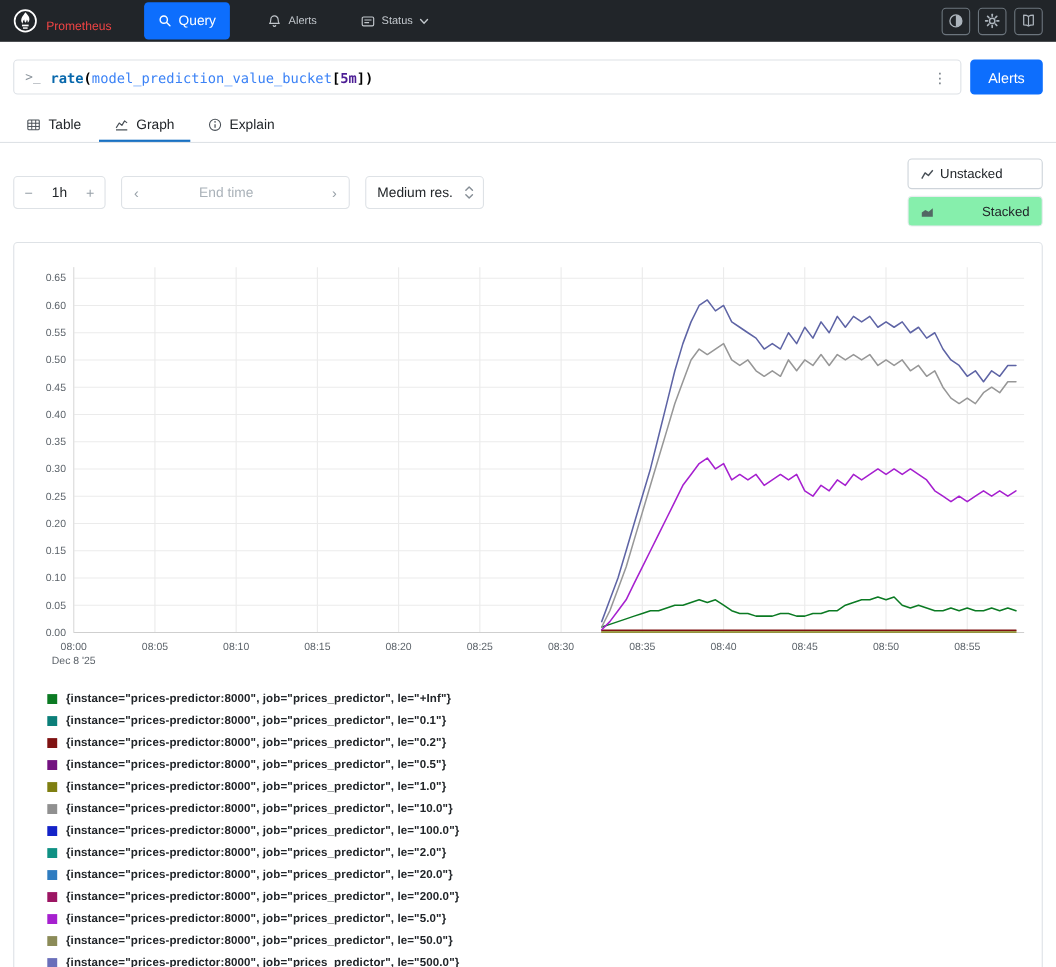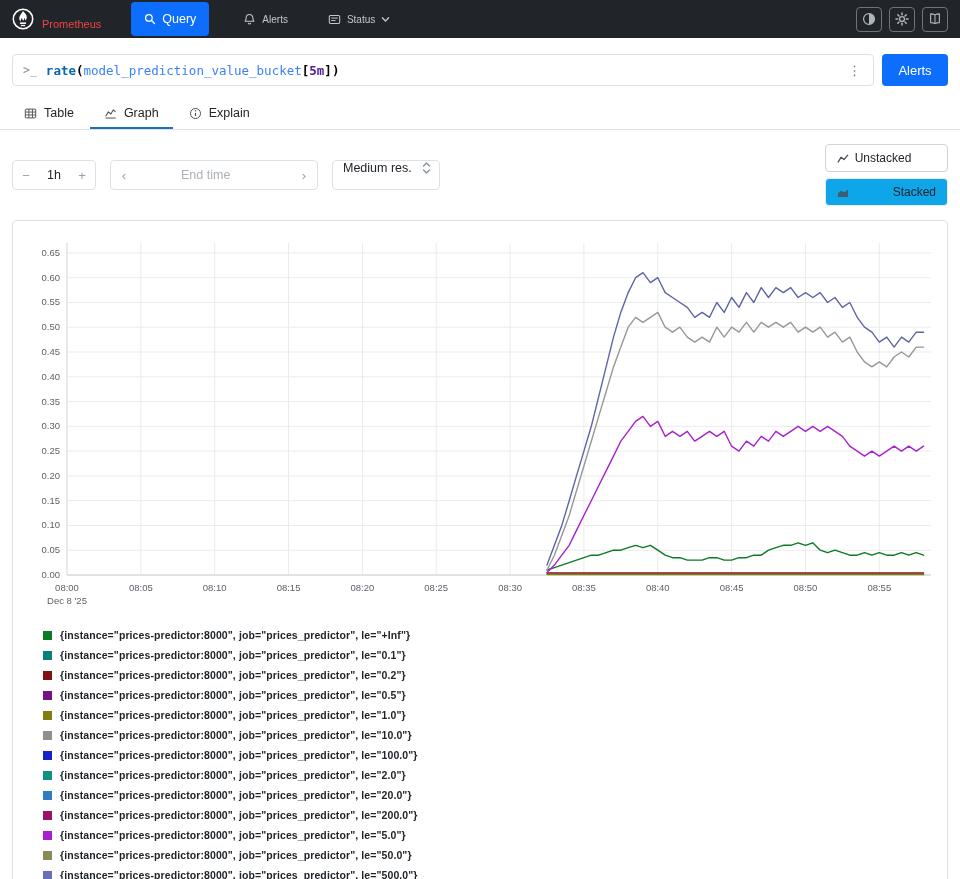--- a/index.html
+++ b/index.html
@@ -66,30 +66,30 @@
     background:none; border:none; color:#98a1a9; width:26px; height:100%;
     font-size:13px; cursor:pointer; font-family:inherit;
   }
   .range-value { width:30px; text-align:center; font-size:12.5px; color:#212529; }
   .endtime-input {
     border:none; outline:none; width:112px; font-size:12.5px; font-family:inherit; color:#212529;margin-left:42px;
   }
   .endtime-input::placeholder { color:#aab2b9; }
   .res-select {
     height:30px; border:1px solid #dee2e6; border-radius:4px; background:#fff;
-    display:flex; justify-content:space-between;
+    display:flex; align-items:center; justify-content:space-between;
     width:108px; padding:0 8px 0 10px; font-size:12.5px; cursor:pointer;
   }
   .stack-toggle { margin-left:auto; display:flex; gap:6px;flex-direction:column; }
   .seg-btn {
     height:28px; border-radius:4px; display:flex; align-items:center; gap:6px;
     padding:0 11px; font-size:12px; font-family:inherit; cursor:pointer; color:#212529;
   }
   .seg-btn.on { background:#fff; border:1px solid #ced4da; }
-  .seg-btn.off { background:#0ea5e9; border:1px solid #e9ecef;gap:44px; }
+  .seg-btn.off { background:#86efac; border:1px solid #e9ecef;gap:44px; }
   .seg-btn .sicon { color:#495057; display:flex; }
   
   .graph-panel {
     margin:0 12px 10px 12px; border:1px solid #dee2e6; border-radius:4px;
     padding:12px 8px 10px 8px;
   }
   #chart { width:916px; height:386px; }
   .legend { margin:10px 0 0 22px; }
   .legend-row { display:flex; align-items:center; gap:8px; margin-bottom:8px; cursor:pointer; }
   .swatch { width:9px; height:9px; flex:0 0 9px; display:inline-block; }

